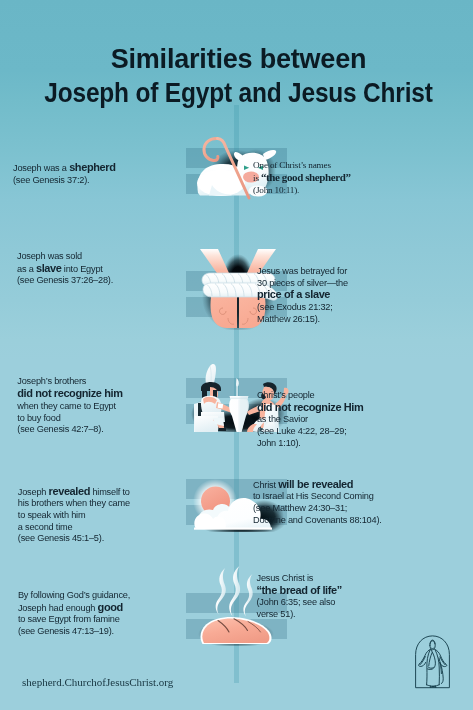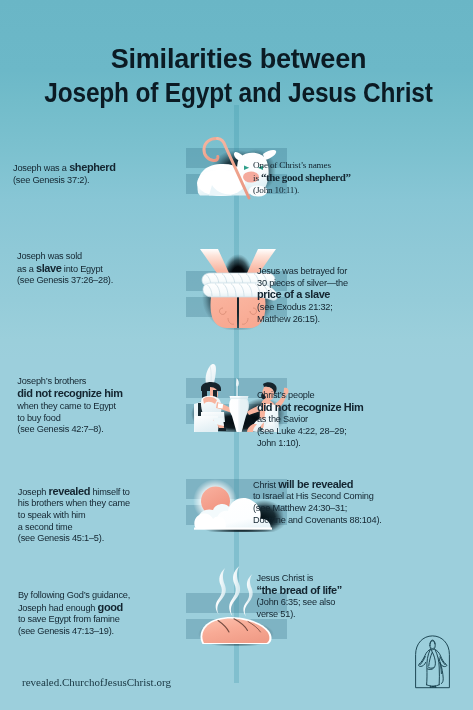--- a/index.html
+++ b/index.html
@@ -334,21 +334,21 @@
     <div class="txt" style="left: 17px; width: 200px; top: 251px;">Joseph&nbsp;was&nbsp;sold<br>as&nbsp;a&nbsp;<b>slave</b>&nbsp;into&nbsp;Egypt<br>(see&nbsp;Genesis&nbsp;37:26–28).</div>
     <div class="txt" style="left: 257px; width: 200px; top: 265.8px;">Jesus&nbsp;was&nbsp;betrayed&nbsp;for<br>30&nbsp;pieces&nbsp;of&nbsp;silver—the<br><b>price&nbsp;of&nbsp;a&nbsp;slave</b><br>(see&nbsp;Exodus&nbsp;21:32;<br>Matthew&nbsp;26:15).</div>
     <div class="txt" style="left: 17.3px; width: 200px; top: 376.4px;">Joseph’s&nbsp;brothers<br><b>did&nbsp;not&nbsp;recognize&nbsp;him</b><br>when&nbsp;they&nbsp;came&nbsp;to&nbsp;Egypt<br>to&nbsp;buy&nbsp;food<br>(see&nbsp;Genesis&nbsp;42:7–8).</div>
     <div class="txt" style="left: 256.9px; width: 200px; top: 390px;">Christ’s&nbsp;people<br><b>did&nbsp;not&nbsp;recognize&nbsp;Him</b><br>as&nbsp;the&nbsp;Savior<br>(see&nbsp;Luke&nbsp;4:22,&nbsp;28–29;<br>John&nbsp;1:10).</div>
     <div class="txt" style="left: 17.8px; width: 200px; top: 478.6px; margin-top: 7px;">Joseph&nbsp;<b>revealed</b>&nbsp;himself&nbsp;to<br>his&nbsp;brothers&nbsp;when&nbsp;they&nbsp;came<br>to&nbsp;speak&nbsp;with&nbsp;him<br>a&nbsp;second&nbsp;time<br>(see&nbsp;Genesis&nbsp;45:1–5).</div>
     <div class="txt" style="left: 253px; width: 200px; top: 478.6px;">Christ&nbsp;<b>will&nbsp;be&nbsp;revealed</b><br>to&nbsp;Israel&nbsp;at&nbsp;His&nbsp;Second&nbsp;Coming<br>(see&nbsp;Matthew&nbsp;24:30–31;<br>Doctrine&nbsp;and&nbsp;Covenants&nbsp;88:104).</div>
     <div class="txt" style="left: 17.9px; width: 200px; top: 590px;">By&nbsp;following&nbsp;God’s&nbsp;guidance,<br>Joseph&nbsp;had&nbsp;enough&nbsp;<b>good</b><br>to&nbsp;save&nbsp;Egypt&nbsp;from&nbsp;famine<br>(see&nbsp;Genesis&nbsp;47:13–19).</div>
     <div class="txt" style="left: 256.5px; width: 200px; top: 573px;">Jesus&nbsp;Christ&nbsp;is<br><b>“the&nbsp;bread&nbsp;of&nbsp;life”</b><br>(John&nbsp;6:35;&nbsp;see&nbsp;also<br>verse&nbsp;51).</div>
   </div>
 
-<div id="footer">revealed.ChurchofJesusChrist.org</div>
+<div id="footer">shepherd.ChurchofJesusChrist.org</div>
 
 <svg id="logo" viewBox="0 0 39 55">
   <g fill="none" stroke="#17404e" stroke-width="0.95" stroke-linejoin="round" stroke-linecap="round">
 
     <path d="M2.6 53.3 L2.6 20.5 C2.6 9.6 9.9 1.9 19.5 1.9 C29.1 1.9 36.4 9.6 36.4 20.5 L36.4 53.3 Z"></path>
 
     <path d="M16.9 11.2 C16.9 8.0 17.9 6.1 19.5 6.1 C21.1 6.1 22.2 8.0 22.2 11.2 C22.2 14.0 21.1 15.8 19.5 15.8 C17.9 15.8 16.9 14.0 16.9 11.2 Z"></path>
 
     <path d="M17.1 9.6 C17.8 7.6 18.6 6.8 19.5 6.8 C20.5 6.8 21.3 7.7 21.9 9.8"></path>
 

